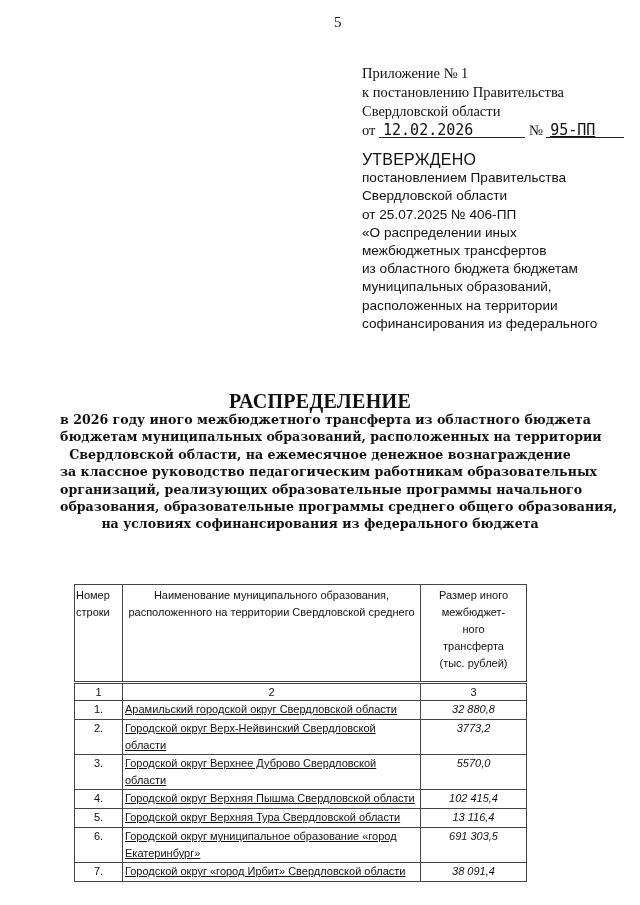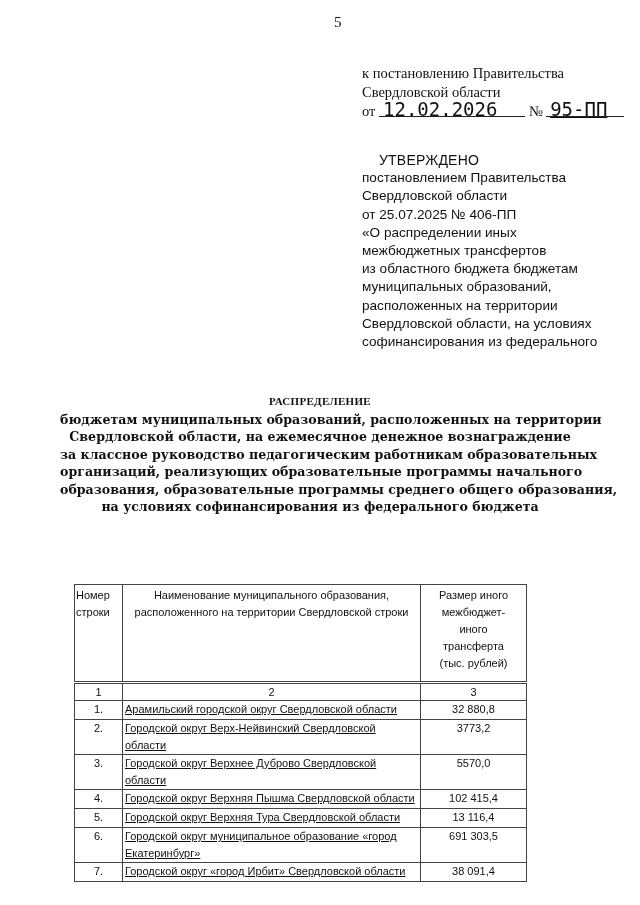--- a/index.html
+++ b/index.html
@@ -26,46 +26,46 @@
       left: 362px;
       top: 64px;
       font-size: 14.5px;
       line-height: 19px;
     }
     .appendix .line { white-space: nowrap; }
     .fill {
       display: inline-block;
       border-bottom: 1px solid #222;
       font-family: "DejaVu Sans Mono", "Liberation Mono", monospace;
-      font-size: 19px;
+      font-size: 15px;
       line-height: 14px;
       text-align: center;
     }
     .fill.date { width: 142px; padding-left: 4px; text-align: left; }
     .fill.num { width: 74px; text-align: left; padding-left: 4px; text-decoration: underline; }
     .approved {
       position: absolute;
       left: 362px;
       top: 151px;
       font-family: "Liberation Sans", "DejaVu Sans", sans-serif;
       font-size: 13.6px;
       line-height: 18.2px;
     }
-    .approved .head { font-size: 14px; letter-spacing: 0.2px; margin-left: 17px; }
+    .approved .head { font-size: 16px; letter-spacing: 0.2px; }
     .approved .line { white-space: nowrap; }
     .title-block {
       position: absolute;
       left: 60px;
       width: 520px;
       top: 391px;
       text-align: center;
       font-weight: bold;
     }
     .title-block .title {
-      font-size: 11px;
+      font-size: 20px;
       line-height: 20px;
       letter-spacing: 0.3px;
     }
     .title-block .sub {
       font-family: "DejaVu Serif", serif;
       font-size: 12.6px;
       line-height: 17.4px;
       white-space: nowrap;
     }
     table.dist {
@@ -96,78 +96,79 @@
       height: 16px;
       line-height: 16px;
       text-align: center;
     }
     table.dist tr.row td {
       line-height: 17px;
       height: 18px;
     }
     table.dist tr.row td.num { text-align: center; }
     table.dist tr.row td.name { text-align: left; padding-left: 2px; text-decoration: underline; }
-    table.dist tr.row td.val { text-align: center; }
+    table.dist tr.row td.val { text-align: center; font-style: italic; }
     table.dist tr.row.tall td { height: 33px; }
   </style>
 </head>
 <body>
 
 <div class="page-number">5</div>
 
 <div class="appendix">
+  <div class="line">Приложение № 1</div>
   <div class="line">к постановлению Правительства</div>
   <div class="line">Свердловской области</div>
   <div class="line">
     <span>от</span>
     <span class="fill date">12.02.2026</span>
     <span>№</span>
     <span class="fill num">95-ПП</span>
   </div>
 </div>
 
 <div class="approved">
   <div class="head">УТВЕРЖДЕНО</div>
   <div class="line">постановлением Правительства</div>
   <div class="line">Свердловской области</div>
   <div class="line">от 25.07.2025 № 406-ПП</div>
   <div class="line">«О распределении иных</div>
   <div class="line">межбюджетных трансфертов</div>
   <div class="line">из областного бюджета бюджетам</div>
   <div class="line">муниципальных образований,</div>
   <div class="line">расположенных на территории</div>
-  <div class="line">Свердловской области, на условиях</div>
   <div class="line">софинансирования из федерального</div>
 </div>
 
 <div class="title-block">
   <div class="title">РАСПРЕДЕЛЕНИЕ</div>
+  <div class="sub">в 2026 году иного межбюджетного трансферта из областного бюджета</div>
   <div class="sub">бюджетам муниципальных образований, расположенных на территории</div>
   <div class="sub">Свердловской области, на ежемесячное денежное вознаграждение</div>
   <div class="sub">за классное руководство педагогическим работникам образовательных</div>
   <div class="sub">организаций, реализующих образовательные программы начального</div>
   <div class="sub">образования, образовательные программы среднего общего образования,</div>
   <div class="sub">на условиях софинансирования из федерального бюджета</div>
 </div>
 
 <table class="dist">
   <tbody>
       <tr>
     <th class="c1">
       <div>Номер</div>
       <div>строки</div>
     </th>
     <th class="c2">
       <div>Наименование муниципального образования,</div>
-      <div>расположенного на территории Свердловской строки</div>
+      <div>расположенного на территории Свердловской среднего</div>
     </th>
     <th class="c3">
       <div>Размер иного</div>
       <div>межбюджет-</div>
-      <div>иного</div>
+      <div>ного</div>
       <div>трансферта</div>
       <div>(тыс. рублей)</div>
     </th>
   </tr>
   <tr class="idx">
     <td>1</td>
     <td>2</td>
     <td>3</td>
   </tr>
   <tr class="row">

